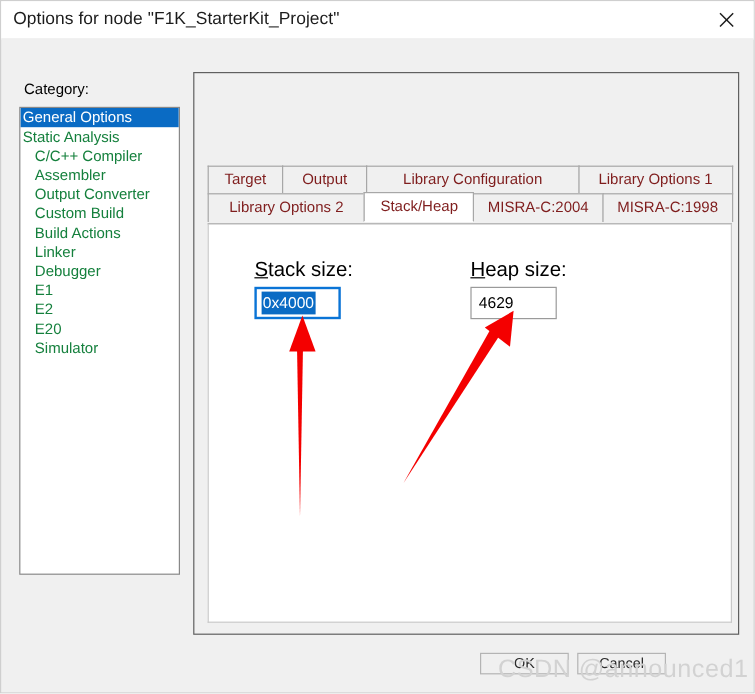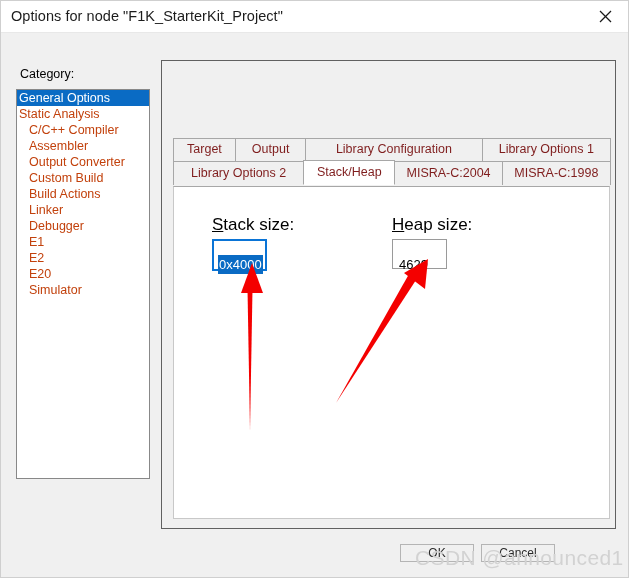--- a/index.html
+++ b/index.html
@@ -71,21 +71,21 @@
     width: 134px;
     height: 390px;
     background: #ffffff;
     border: 1px solid #888888;
     box-sizing: border-box;
     overflow: hidden;
     padding: 0;
   }
   .cat-item {
     font-size: 12.5px;
-    color: #c2410c;
+    color: #15803d;
     line-height: 16px;
     height: 16px;
     padding-left: 2px;
     white-space: nowrap;
     cursor: default;
   }
   .cat-item.indent { padding-left: 12px; }
   .cat-item.selected {
     background: #0a6bc4;
     color: #ffffff;
@@ -156,25 +156,25 @@
   .field-group { position: absolute; }
   .field-label {
     font-size: 17px;
     color: #000000;
     white-space: nowrap;
     margin-bottom: 4px;
   }
   .field-label .mn { text-decoration: underline; }
   .text-input {
     box-sizing: border-box;
-    width: 55px;
+    width: 72px;
     height: 27px;
     font-size: 13px;
     font-family: "Liberation Sans", sans-serif;
-    padding: 14px 4px;
+    padding: 2px 4px;
     outline: none;
   }
   .text-input.focused {
     border: 2px solid #0a74d6;
     background: #ffffff;
   }
   .text-input.plain {
     border: 1px solid #9a9a9a;
     background: #ffffff;
   }

